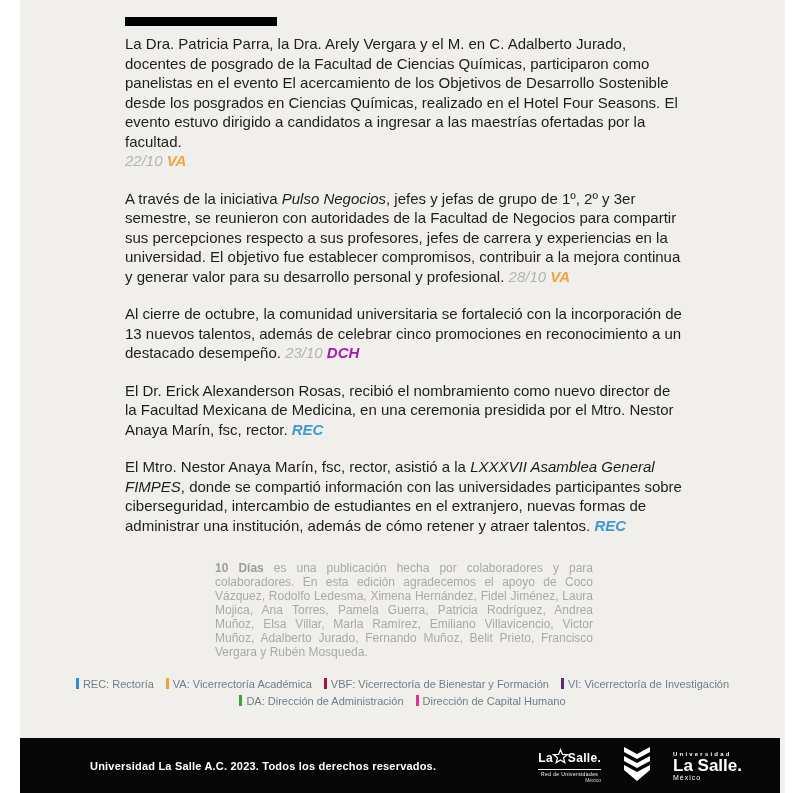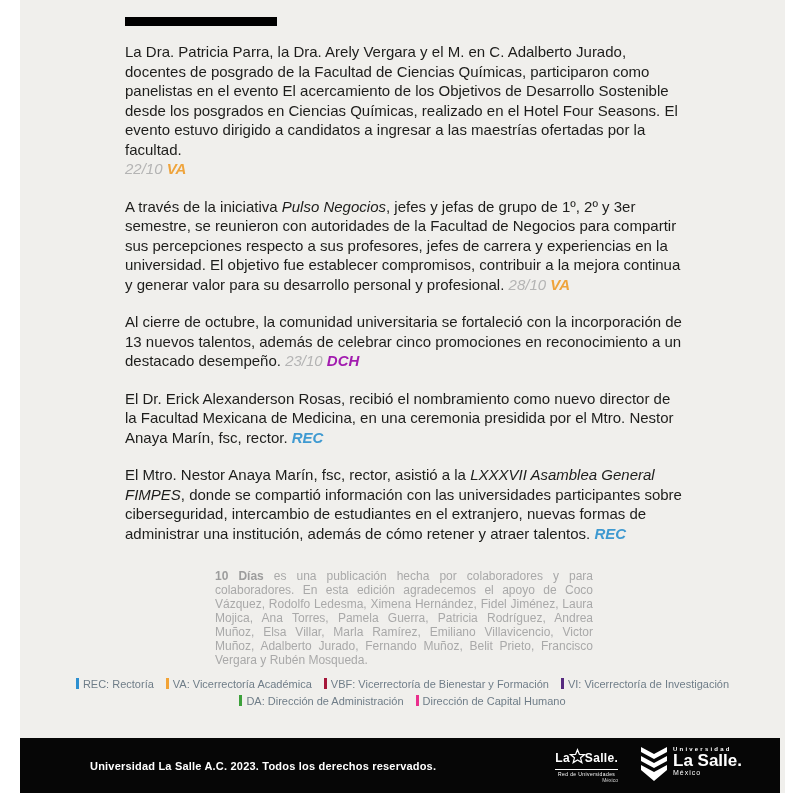--- a/index.html
+++ b/index.html
@@ -18,21 +18,21 @@
   .title{
     margin:0;
     font-size:24px;
     font-weight:bold;
     letter-spacing:-0.5px;
     color:#1e87c5;
   }
   .title-underline{
     width:152px;height:9px;background:#000000;margin-top:3px;
   }
-  .articles{margin-top:16px;}
+  .articles{margin-top:8px;}
   .article{
     margin:0 0 18px 0;
     font-size:15px;
     line-height:19.5px;
     color:#1d1d1b;
   }
   .article .it{font-style:italic;}
   .meta-date{
     font-style:italic;
     color:#b4b4b4;
@@ -90,21 +90,21 @@
   .logo1-main{
     font-size:12px;font-weight:bold;letter-spacing:0.3px;
     display:flex;align-items:center;justify-content:flex-start;
   }
   .logo1-main svg{margin:0 -1px;}
   .logo1-sub{
     font-size:5px;letter-spacing:0.4px;border-top:1px solid #fff;
     margin-top:1px;padding-top:1px;text-align:center;
   }
   .logo1-sub2{font-size:5px;text-align:right;color:#cfcfcf;}
-  .logo2{display:flex;align-items:flex-start;gap:3px;color:#fff;}
+  .logo2{display:flex;align-items:center;gap:20px;color:#fff;}
   .logo2-top{font-size:6px;letter-spacing:2.2px;font-weight:bold;}
   .logo2-main{font-size:17px;font-weight:bold;line-height:17px;}
   .logo2-sub{font-size:7px;letter-spacing:1px;}
 </style>
 </head>
 <body>
 
 <div class="canvas">
   <div class="panel">
     <div class="content">

